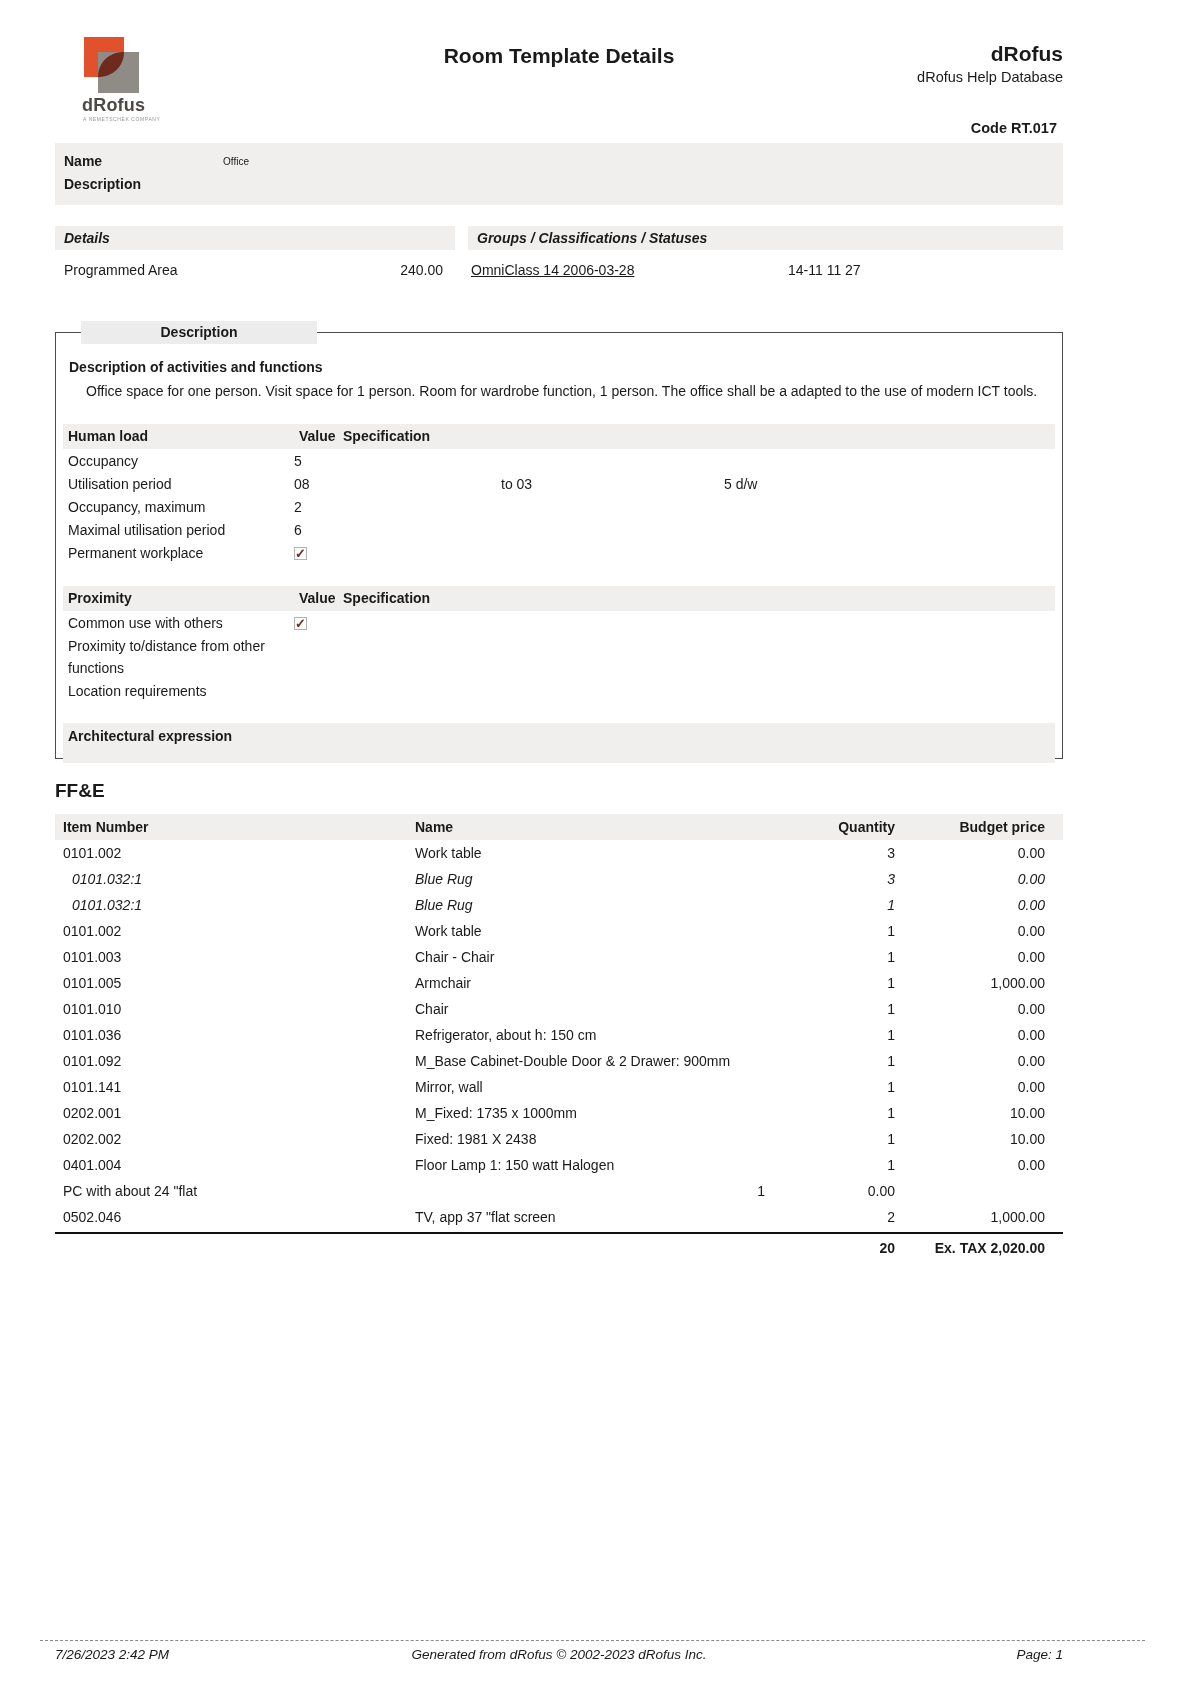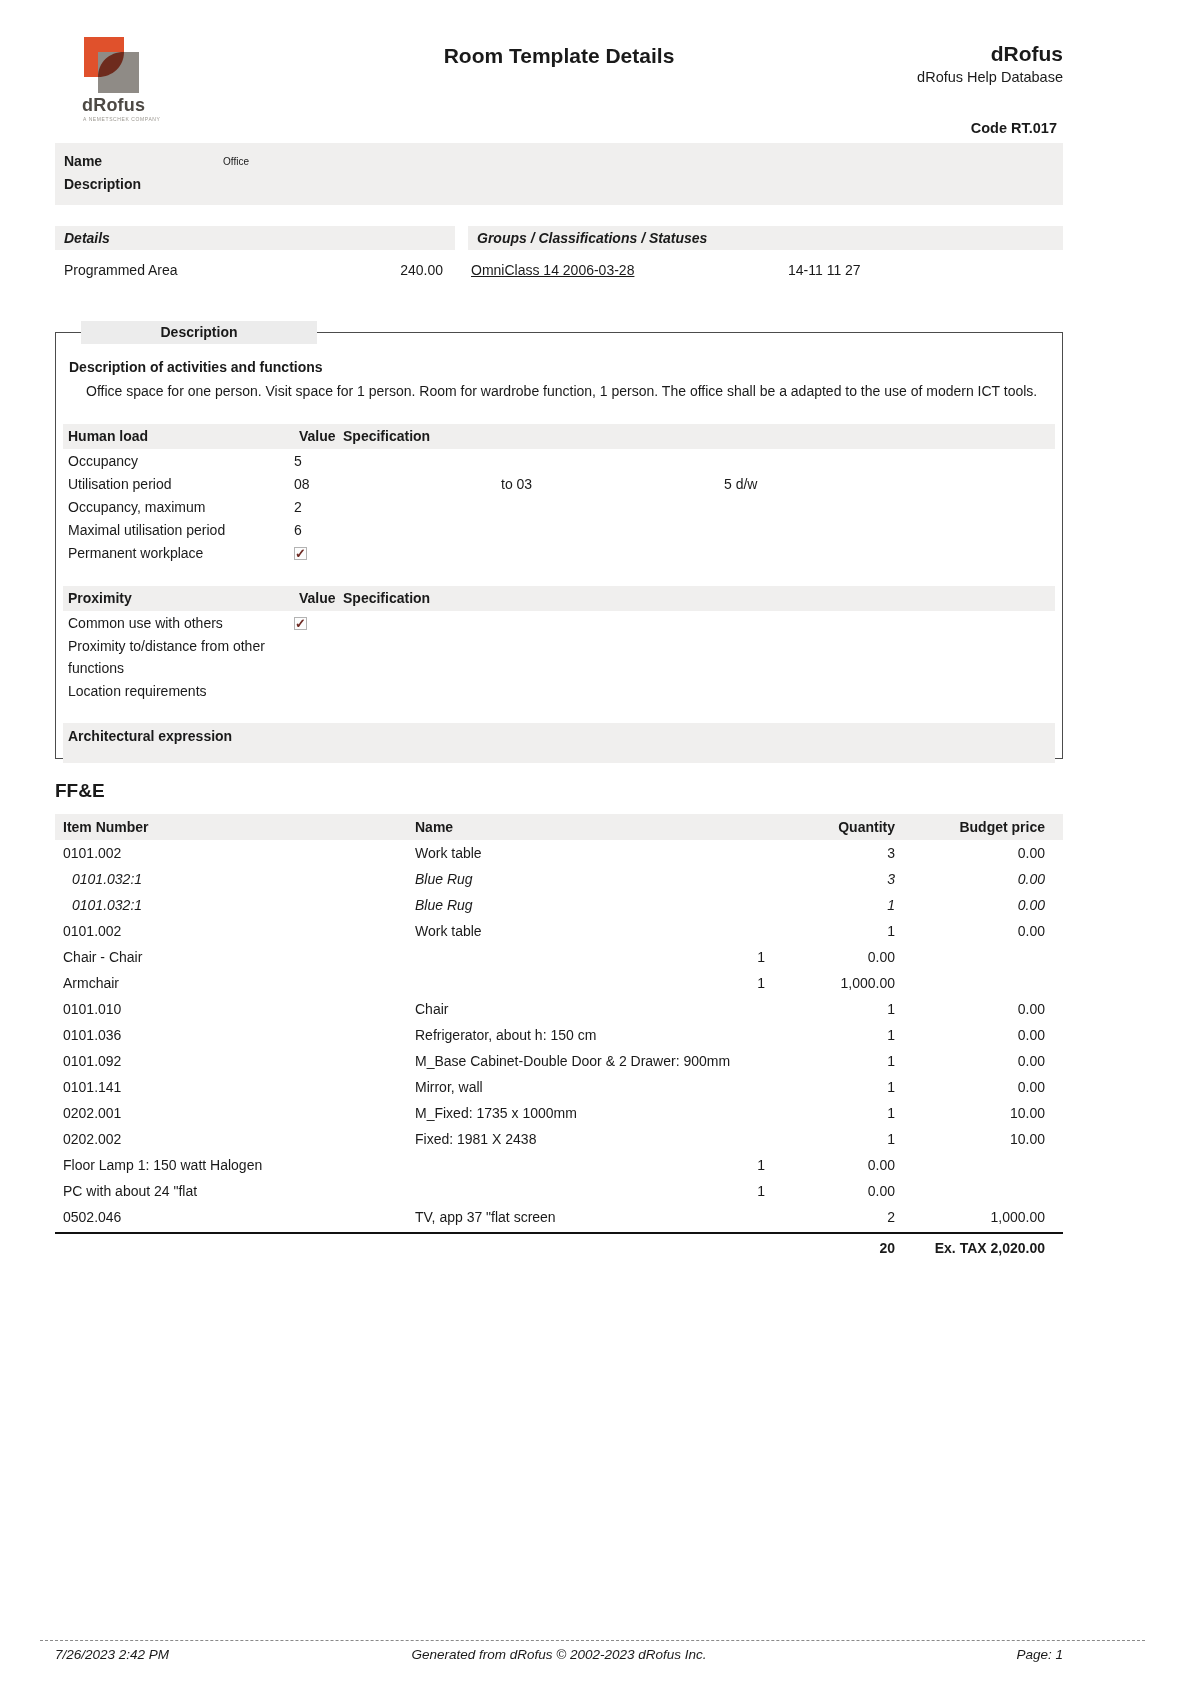--- a/index.html
+++ b/index.html
@@ -228,25 +228,27 @@
           <span class="c-qty">1</span>
           <span class="c-price">0.00</span>
         </div>
         <div class="ffe-row">
           <span class="c-item">0101.002</span>
           <span class="c-name">Work table</span>
           <span class="c-qty">1</span>
           <span class="c-price">0.00</span>
         </div>
         <div class="ffe-row">
+          <span class="c-item">0101.003</span>
           <span class="c-name">Chair - Chair</span>
           <span class="c-qty">1</span>
           <span class="c-price">0.00</span>
         </div>
         <div class="ffe-row">
+          <span class="c-item">0101.005</span>
           <span class="c-name">Armchair</span>
           <span class="c-qty">1</span>
           <span class="c-price">1,000.00</span>
         </div>
         <div class="ffe-row">
           <span class="c-item">0101.010</span>
           <span class="c-name">Chair</span>
           <span class="c-qty">1</span>
           <span class="c-price">0.00</span>
         </div>
@@ -274,20 +276,21 @@
           <span class="c-qty">1</span>
           <span class="c-price">10.00</span>
         </div>
         <div class="ffe-row">
           <span class="c-item">0202.002</span>
           <span class="c-name">Fixed: 1981 X 2438</span>
           <span class="c-qty">1</span>
           <span class="c-price">10.00</span>
         </div>
         <div class="ffe-row">
+          <span class="c-item">0401.004</span>
           <span class="c-name">Floor Lamp 1: 150 watt Halogen</span>
           <span class="c-qty">1</span>
           <span class="c-price">0.00</span>
         </div>
         <div class="ffe-row">
           <span class="c-name">PC with about 24 "flat</span>
           <span class="c-qty">1</span>
           <span class="c-price">0.00</span>
         </div>
         <div class="ffe-row">

